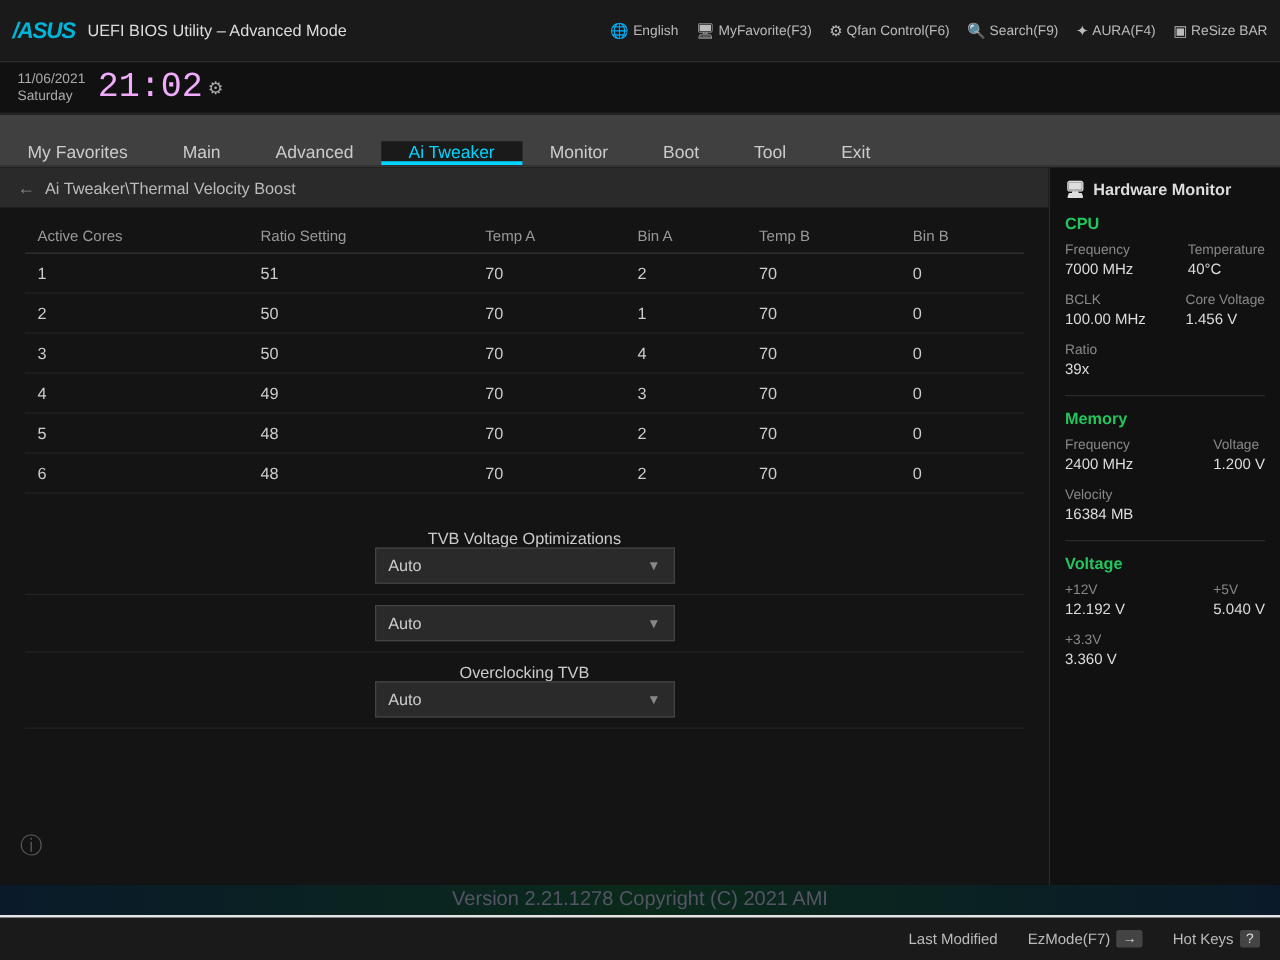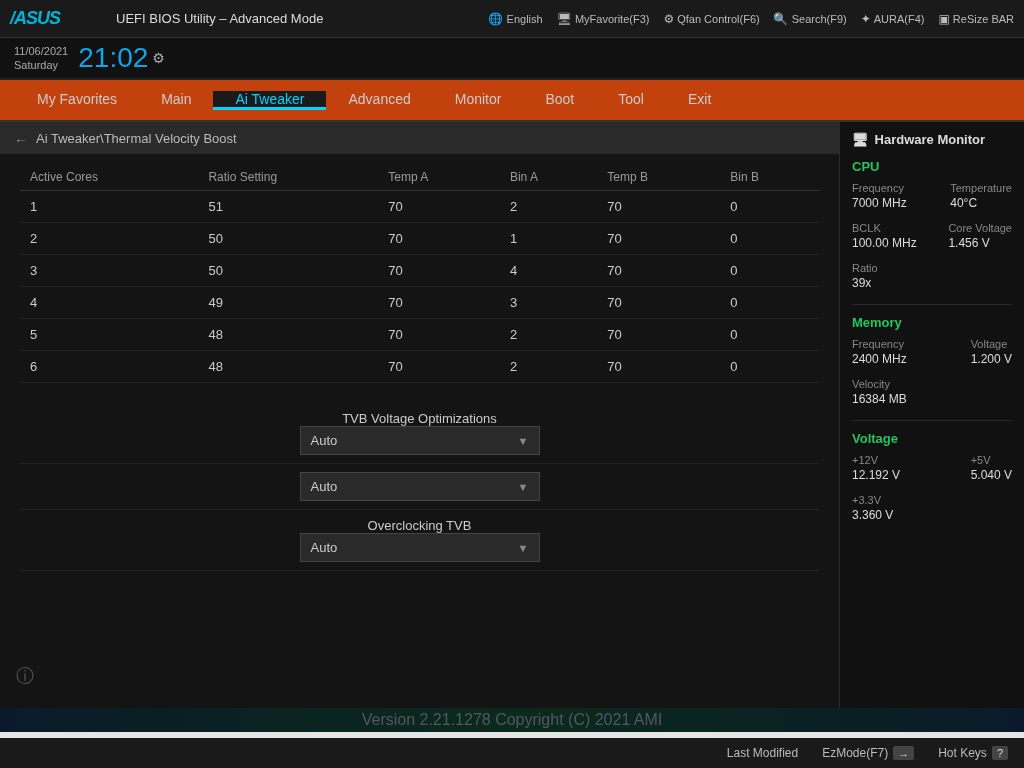--- a/index.html
+++ b/index.html
@@ -9,26 +9,25 @@
       background: #0a0a0a;
       font-family: 'Segoe UI', Arial, sans-serif;
       color: #ccc;
       overflow: hidden;
       position: relative;
     }
 
     
     #header {
       background: #1a1a1a;
-      height: 38px;
+      height: 50px;
       display: flex;
       align-items: center;
       padding: 0 10px;
       border-bottom: 1px solid #333;
-      gap: 46px;
     }
     #asus-logo {
       color: #00b4d8;
       font-size: 18px;
       font-weight: bold;
       font-style: italic;
       margin-right: 10px;
       letter-spacing: -1px;
     }
     #bios-title {
@@ -54,31 +53,31 @@
     
     #datetime-bar {
       background: #111;
       height: 42px;
       display: flex;
       align-items: center;
       padding: 0 14px;
       border-bottom: 2px solid #222;
     }
     #date-display { font-size: 11px; color: #aaa; margin-right: 10px; line-height: 1.3; }
-    #time-display { font-size: 28px; color: #0ea5e9; font-weight: 300; margin-right: 4px; }
+    #time-display { font-size: 28px; color: #f0abfc; font-weight: 300; margin-right: 4px; font-family: Liberation Mono, monospace; }
     #settings-icon { color: #aaa; font-size: 14px; cursor: pointer; }
 
     
     #main-nav {
-      background: #c2410c;
+      background: #404040;
       height: 42px;
       display: flex;
-      align-items: center;
+      align-items: flex-end;
       border-bottom: 2px solid #333;
-      padding-left: 15px;
+      padding-left: 0;
     }
     .nav-item {
       padding: 0 22px;
       display: flex;
       align-items: center;
       font-size: 14px;
       color: #ccc;
       cursor: pointer;
       border-bottom: 3px solid transparent;
       transition: color 0.15s;
@@ -221,21 +220,21 @@
     }
     .monitor-single {
       margin-bottom: 6px;
     }
     .monitor-single .monitor-key { margin-bottom: 2px; }
 
     
     #bottom-bar {
       height: 36px;
       background: #1a1a1a;
-      border-top: 6px solid #e5e5e5;
+      border-top: 2px solid #e5e5e5;
       display: flex;
       align-items: center;
       justify-content: flex-end;
       padding: 0 16px;
       gap: 24px;
       position: absolute;
       bottom: 0;
       left: 0;
       right: 0;
     }
@@ -316,22 +315,22 @@
 
 <div id="datetime-bar">
   <div id="date-display">11/06/2021<br>Saturday</div>
   <div id="time-display">21:02</div>
   <span id="settings-icon">⚙</span>
 </div>
 
 <div id="main-nav">
   <div class="nav-item">My Favorites</div>
   <div class="nav-item">Main</div>
+  <div class="nav-item">Advanced</div>
   <div class="nav-item active">Ai Tweaker</div>
-  <div class="nav-item">Advanced</div>
   <div class="nav-item">Monitor</div>
   <div class="nav-item">Boot</div>
   <div class="nav-item">Tool</div>
   <div class="nav-item">Exit</div>
 </div>
 
 <div id="content-area">
 
   <div id="main-panel">
 

